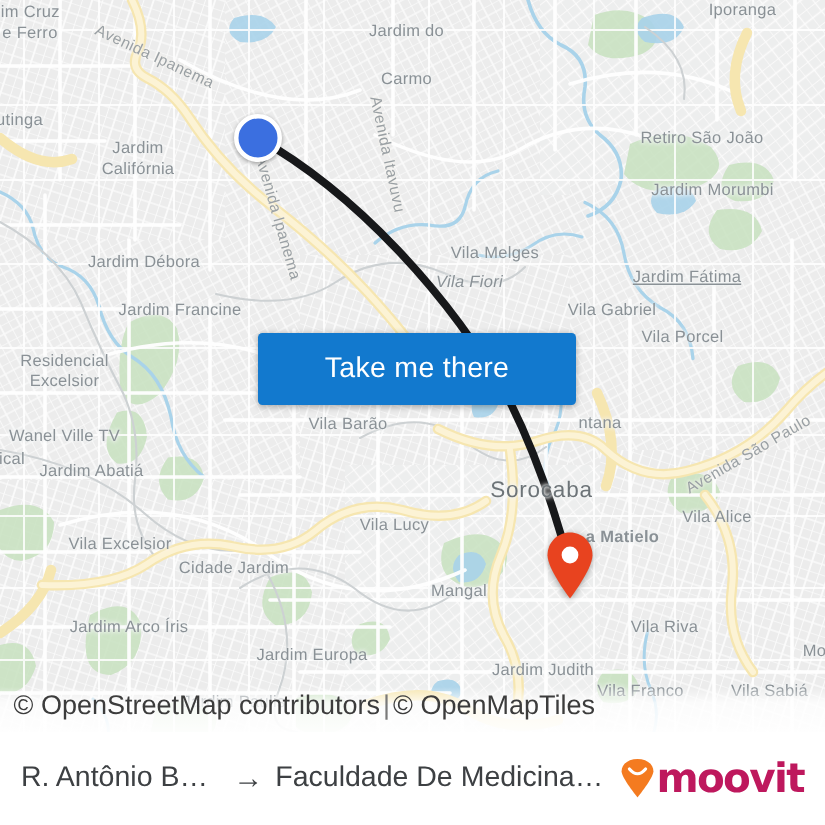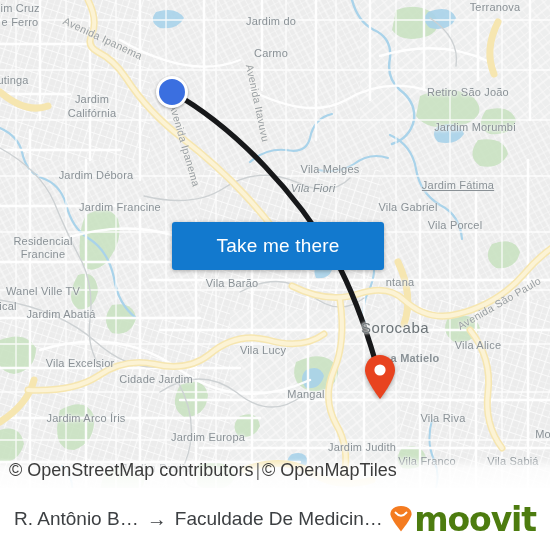--- a/index.html
+++ b/index.html
@@ -84,21 +84,21 @@
   }
   .trip .ep{
     overflow:hidden;text-overflow:ellipsis;white-space:nowrap;
   }
   .trip .ep.from{flex:0 1 auto;max-width:170px;}
   .trip .ep.to{flex:1 1 auto;min-width:0;}
   .arrow{flex:0 0 auto;color:#3d4043;font-size:20px;line-height:1;}
 
   .moovit{display:flex;align-items:center;gap:1px;flex:0 0 auto;margin-left:6px;}
   .moovit .wordmark{
-    font-size:33px;font-weight:bold;color:#4d7c0f;letter-spacing:-1.1px;
+    font-size:27px;font-weight:bold;color:#be185d;letter-spacing:-1.1px;
     font-family:"DejaVu Sans",sans-serif;line-height:1;
   }
 </style>
 </head>
 <body>
 
 <div id="app">
 
   <div class="map">
 
@@ -236,38 +236,38 @@
     <div class="roadlabel" style="left:258px;top:103px;transform:translate(-50%,-50%) rotate(78deg);">Avenida Itavuvu</div>
     <div class="roadlabel" style="left:499px;top:303px;transform:translate(-50%,-50%) rotate(-30deg);">Avenida São Paulo</div>
 
     <div class="maplabel" style="left:17px;top:8px;">dim Cruz</div>
     <div class="maplabel" style="left:20px;top:22px;">e Ferro</div>
     <div class="maplabel" style="left:13px;top:80px;">utinga</div>
     <div class="maplabel" style="left:92px;top:99px;">Jardim</div>
     <div class="maplabel" style="left:92px;top:113px;">Califórnia</div>
     <div class="maplabel" style="left:271px;top:21px;">Jardim do</div>
     <div class="maplabel" style="left:271px;top:53px;">Carmo</div>
-    <div class="maplabel" style="left:495px;top:7px;">Terranova</div>
+    <div class="maplabel" style="left:495px;top:7px;">Iporanga</div>
     <div class="maplabel" style="left:468px;top:92px;">Retiro São João</div>
     <div class="maplabel" style="left:475px;top:127px;text-align:center;">Jardim Morumbi</div>
     <div class="maplabel" style="left:458px;top:185px;text-decoration:underline;">Jardim Fátima</div>
     <div class="maplabel" style="left:330px;top:169px;">Vila Melges</div>
     <div class="maplabel" style="left:313px;top:188px;font-style:italic;">Vila Fiori</div>
     <div class="maplabel" style="left:408px;top:207px;">Vila Gabriel</div>
     <div class="maplabel" style="left:455px;top:225px;">Vila Porcel</div>
     <div class="maplabel" style="left:96px;top:175px;">Jardim Débora</div>
     <div class="maplabel" style="left:120px;top:207px;">Jardim Francine</div>
     <div class="maplabel" style="left:43px;top:241px;">Residencial</div>
-    <div class="maplabel" style="left:43px;top:254px;">Francine</div>
+    <div class="maplabel" style="left:43px;top:254px;">Excelsior</div>
     <div class="maplabel" style="left:43px;top:291px;">Wanel Ville TV</div>
     <div class="maplabel" style="left:8px;top:306px;">ical</div>
     <div class="maplabel" style="left:61px;top:314px;">Jardim Abatiá</div>
     <div class="maplabel" style="left:232px;top:283px;">Vila Barão</div>
     <div class="maplabel" style="left:400px;top:282px;">ntana</div>
-    <div class="maplabel city" style="left:395px;top:327px;">Sorocaba</div>
+    <div class="maplabel city" style="left:361px;top:327px;">Sorocaba</div>
     <div class="maplabel" style="left:263px;top:350px;">Vila Lucy</div>
     <div class="maplabel" style="left:80px;top:363px;">Vila Excelsior</div>
     <div class="maplabel" style="left:156px;top:379px;">Cidade Jardim</div>
     <div class="maplabel" style="left:306px;top:394px;">Mangal</div>
     <div class="maplabel" style="left:415px;top:358px;font-weight:bold;">a Matielo</div>
     <div class="maplabel" style="left:478px;top:345px;">Vila Alice</div>
     <div class="maplabel" style="left:86px;top:418px;">Jardim Arco Íris</div>
     <div class="maplabel" style="left:208px;top:437px;">Jardim Europa</div>
     <div class="maplabel" style="left:362px;top:447px;">Jardim Judith</div>
     <div class="maplabel" style="left:443px;top:418px;">Vila Riva</div>

